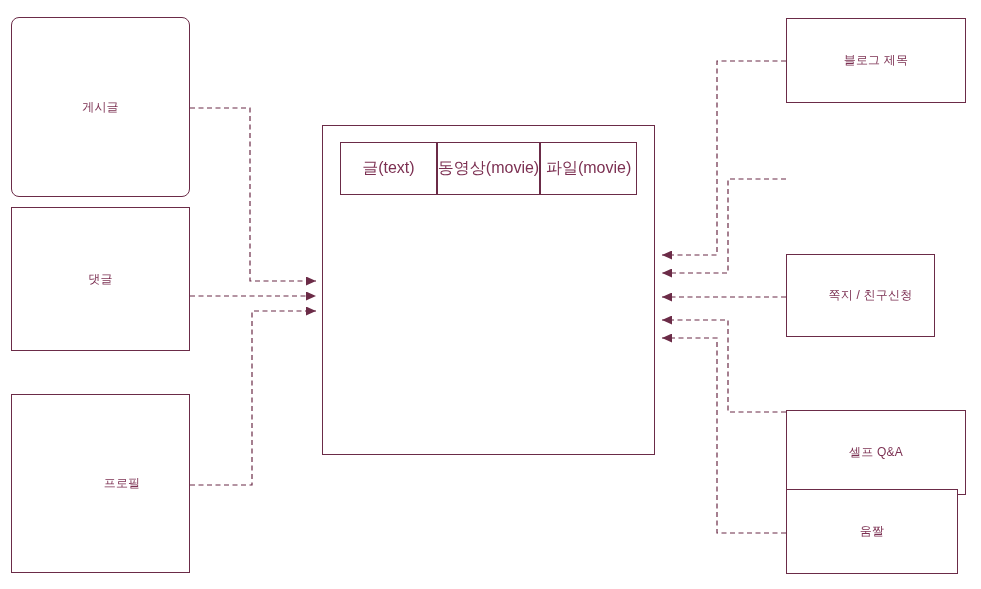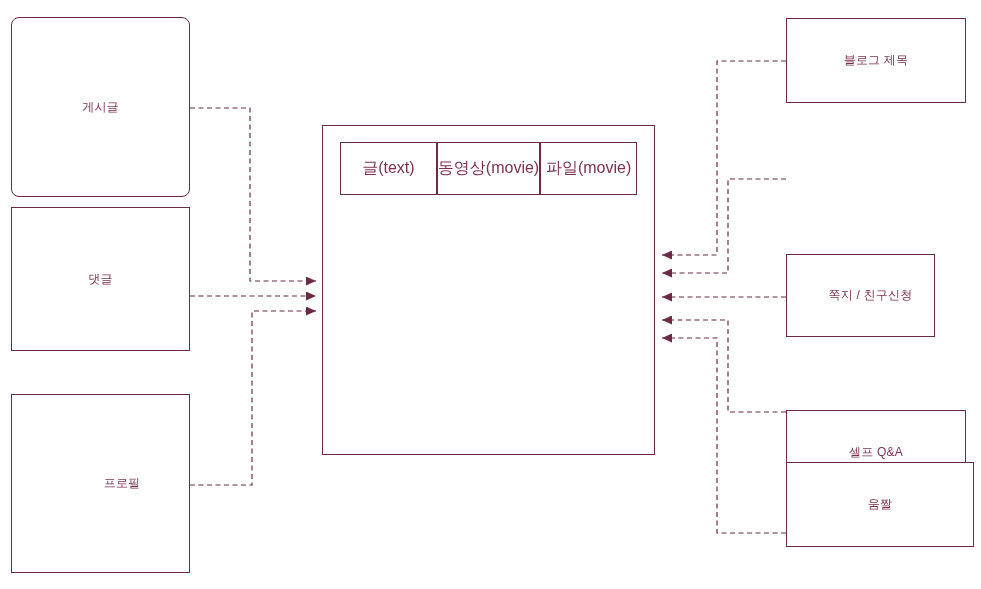--- a/index.html
+++ b/index.html
@@ -69,21 +69,21 @@
   .center-item .label {
     color: var(--text);
     font-size: 16px;
     white-space: nowrap;
   }
   
   .node-blog-title     { left: 786px; top: 18px;  width: 180px; height: 85px; }
   .node-cafe-name      { left: 786px; top: 137px; width: 180px; height: 83px; }
   .node-message-friend { left: 786px; top: 254px; width: 149px; height: 83px; padding-left: 20px; }
   .node-self-qna       { left: 786px; top: 371px; width: 180px; height: 85px; margin-top: 39px; }
-  .node-gif            { left: 786px; top: 462px; width: 188px; height: 85px; text-align: right; }
+  .node-gif            { left: 786px; top: 489px; width: 172px; height: 85px; text-align: right; }
 </style>
 </head>
 <body>
 
 <div class="canvas">
 
   <svg class="connector-layer" viewBox="0 0 981 589" xmlns="http://www.w3.org/2000/svg">
     <defs>
       <marker id="arrowhead" viewBox="0 0 10 9" refX="10" refY="4.5" markerWidth="10" markerHeight="9" orient="auto" markerUnits="userSpaceOnUse">
         <path d="M0,0 L10,4.5 L0,9 Z" fill="#6b2b47"></path>

